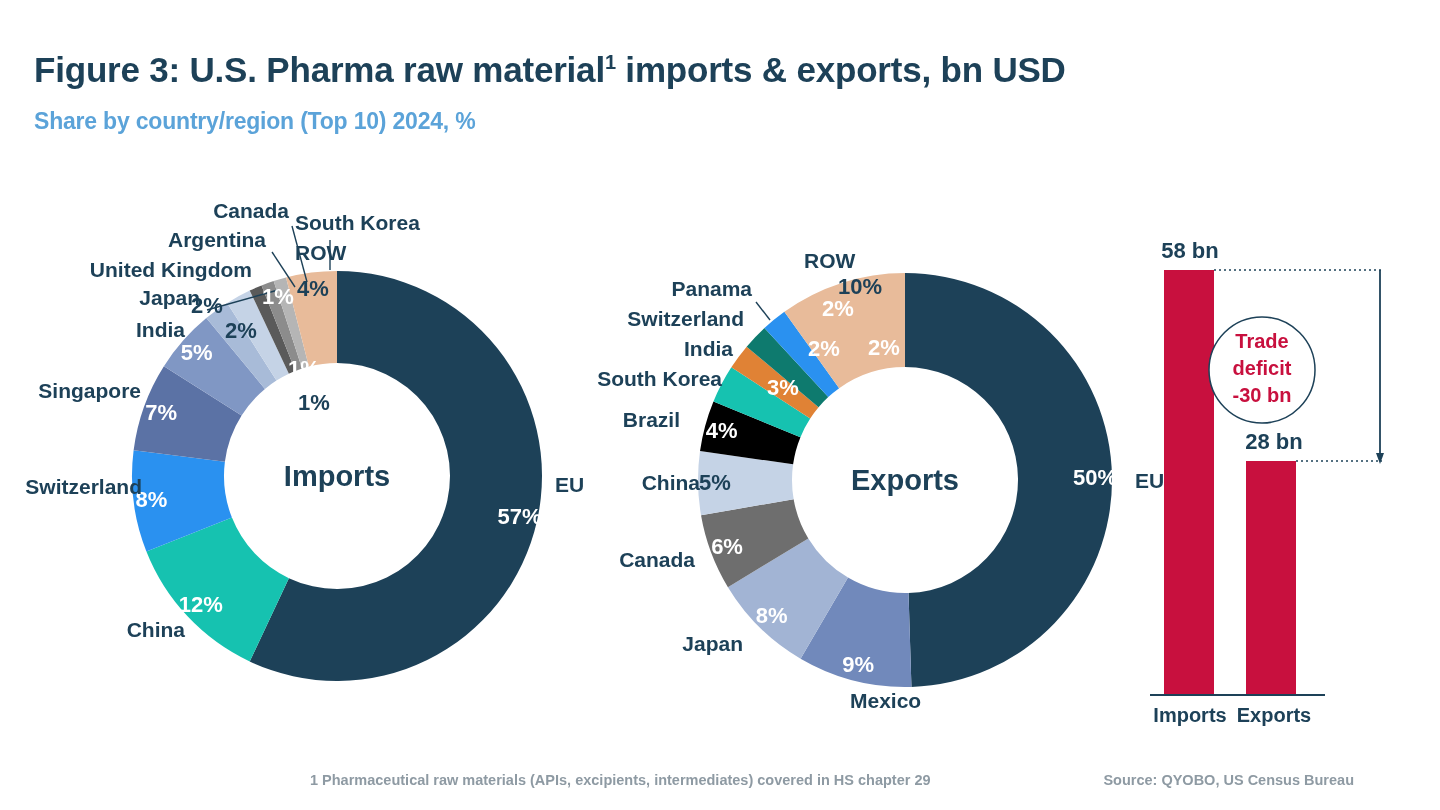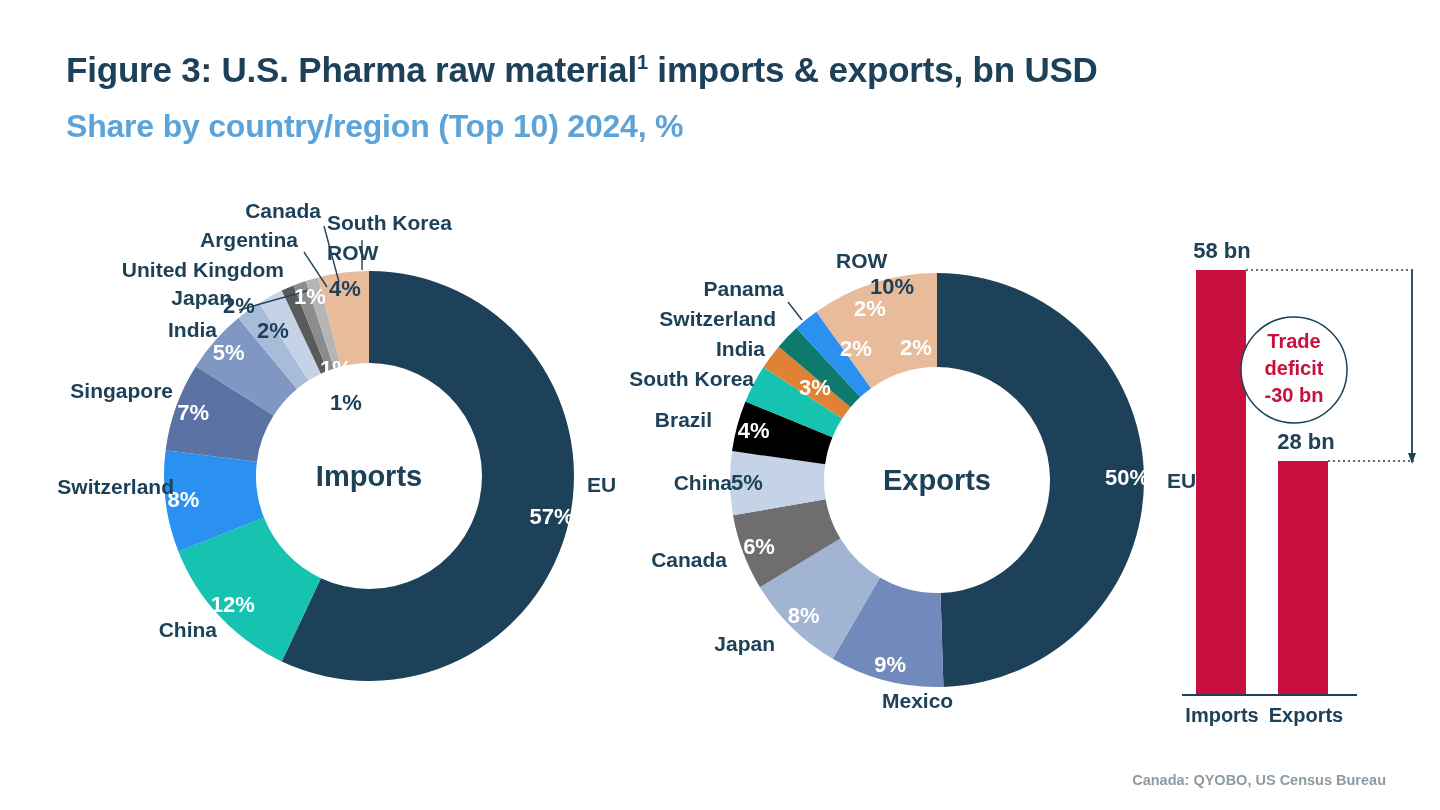--- a/index.html
+++ b/index.html
@@ -1,32 +1,32 @@
 <!DOCTYPE html>
 <html><head>
 <meta charset="utf-8">
 <style>
   html,body{margin:0;padding:0;}
   body{
     width:1440px;height:810px;background:#ffffff;
     font-family:"Liberation Sans", sans-serif;
     overflow:hidden;position:relative;
   }
-  .page{position:relative;width:1376px;height:810px;margin-left:32px;}
+  .page{position:relative;width:1376px;height:810px;}
 
   
   .title{
     position:absolute;left:34px;top:50px;
     font-size:35px;font-weight:bold;color:#1d4158;
     letter-spacing:-0.2px;white-space:nowrap;
   }
   .title sup{font-size:20px;vertical-align:super;line-height:0;}
   .subtitle{
     position:absolute;left:34px;top:108px;
-    font-size:32px;font-weight:bold;color:#5ba3d9;
+    font-size:23px;font-weight:bold;color:#5ba3d9;
     letter-spacing:-0.2px;white-space:nowrap;
   }
 
   
   .donut-wrap{position:absolute;}
   .donut-svg{display:block;overflow:visible;}
   .center-label{
     font-family:"Liberation Sans", sans-serif;
     font-size:29px;font-weight:bold;fill:#1d4158;
     text-anchor:middle;dominant-baseline:central;
@@ -203,15 +203,16 @@
       <text class="deficit-txt" x="112" y="172">-30 bn</text>
 
       <text class="bar-val" x="40" y="28">58 bn</text>
       <text class="bar-val" x="124" y="219">28 bn</text>
 
       <text class="bar-cat" x="40" y="492">Imports</text>
       <text class="bar-cat" x="124" y="492">Exports</text>
     </svg>
   </div>
 
-  <div class="source">Canada: QYOBO, US Census Bureau</div>
+  <div class="footnote">1 Pharmaceutical raw materials (APIs, excipients, intermediates) covered in HS chapter 29</div>
+  <div class="source">Source: QYOBO, US Census Bureau</div>
 
 </div>
 
 </body></html>

